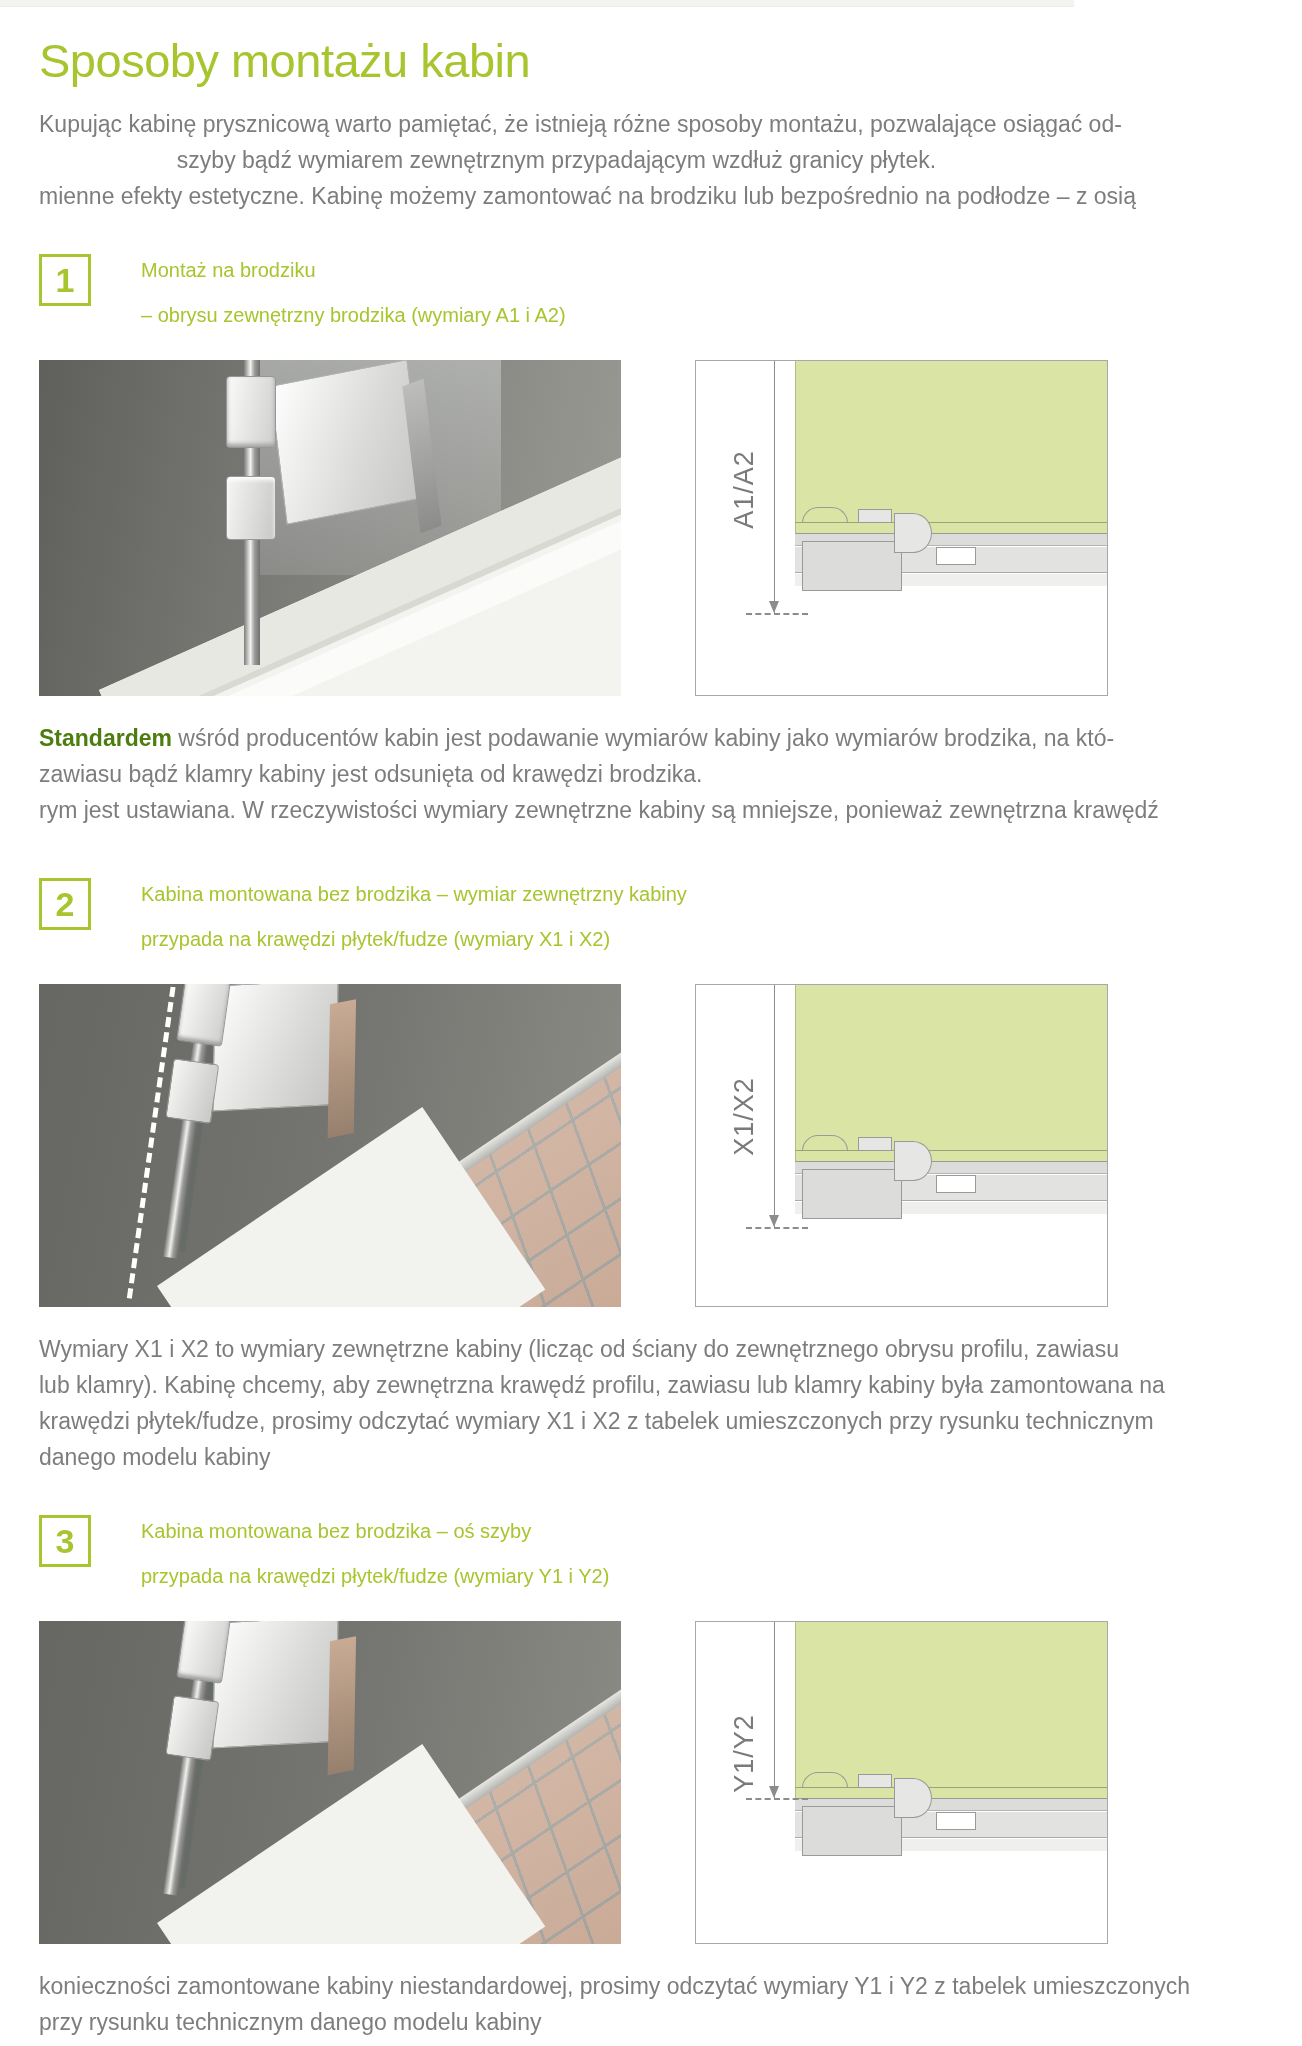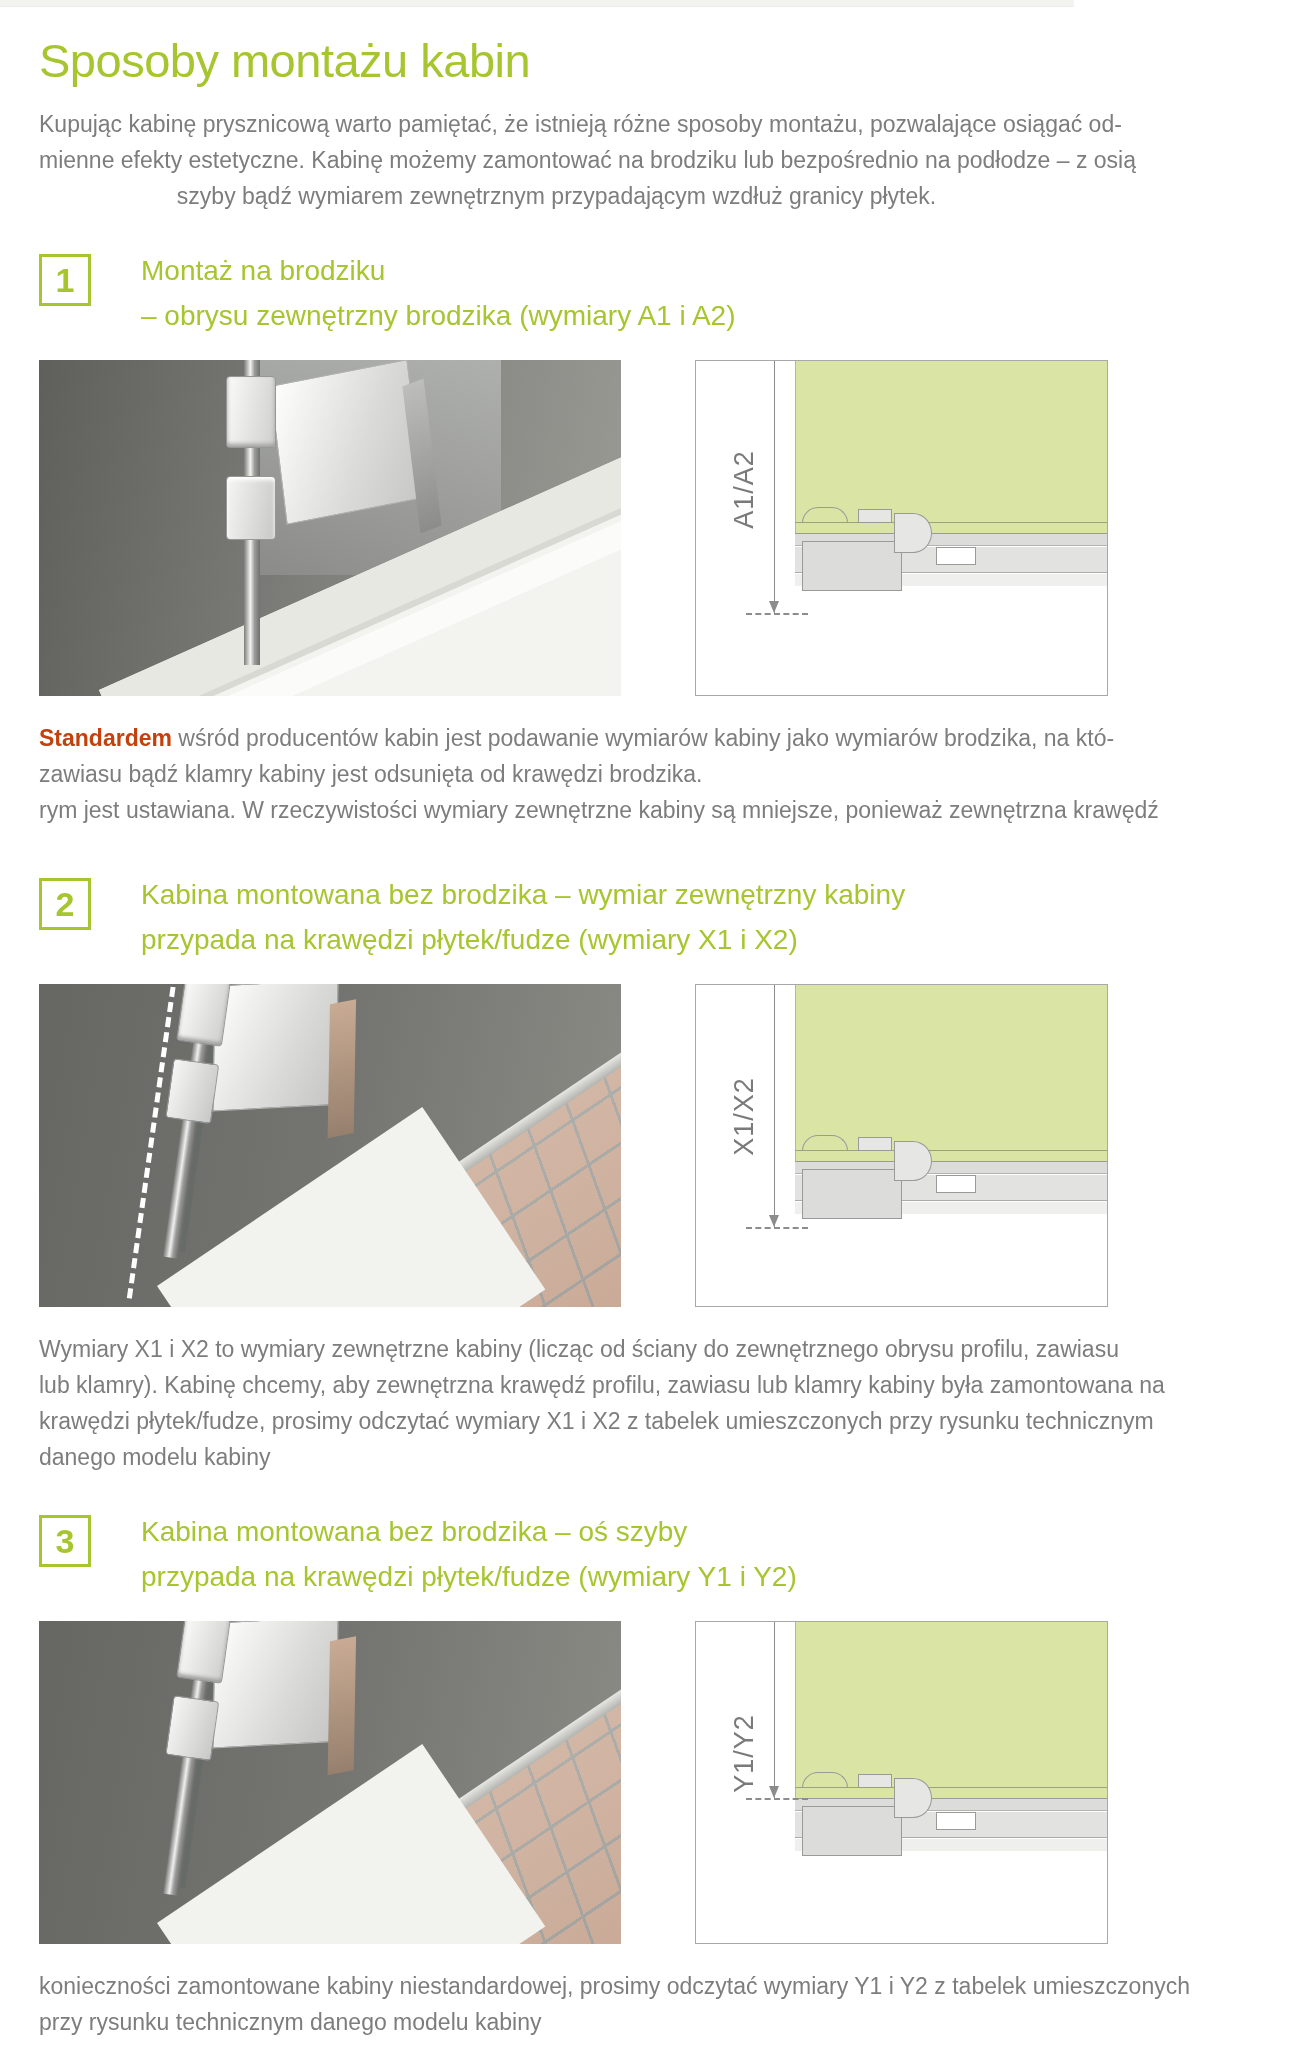--- a/index.html
+++ b/index.html
@@ -5,27 +5,27 @@
   html,body{margin:0;padding:0;background:#ffffff;}
   body{width:1302px;height:2046px;overflow:hidden;font-family:"Liberation Sans",sans-serif;}
   .page{position:relative;width:1074px;height:2046px;background:#fff;}
   .top-strip{height:6px;background:#f3f3f0;border-bottom:1px solid #ececea;}
   .content{padding:16px 0 0 39px;}
 
   .doc-title{font-size:47px;font-weight:400;color:#a6c52e;letter-spacing:-0.5px;margin:10px 0 0 0;}
 
   .para{margin:0;color:#7d7d7d;font-size:23px;line-height:36px;}
   .para .line{white-space:nowrap;}
-  .para .b{font-weight:bold;color:#c2410c;}
+  .para .b{font-weight:bold;color:#4d7c0f;}
   .intro{margin-top:18px;text-align:center;}
 
   .sec-head{display:flex;align-items:flex-start;margin-top:34px;}
   .num-box{width:46px;height:46px;border:3px solid #a6c52e;color:#a6c52e;font-size:34px;font-weight:bold;
            display:flex;align-items:center;justify-content:center;flex:0 0 auto;margin-top:6px;}
-  .sec-titles{margin-left:50px;color:#a6c52e;font-size:28px;line-height:45px;font-weight:400;}
+  .sec-titles{margin-left:50px;color:#a6c52e;font-size:20px;line-height:45px;font-weight:400;}
 
   .img-row{display:flex;margin-top:22px;}
   .photo{position:relative;width:582px;flex:0 0 auto;overflow:hidden;}
   .row1 .photo,.row1 .diagram{height:336px;}
   .row23 .photo,.row23 .diagram{height:323px;}
   .diagram{position:relative;width:413px;flex:0 0 auto;margin-left:74px;background:#fff;
            border:1px solid #a8a8a8;box-sizing:border-box;overflow:hidden;}
 
   
   .diagram *{position:absolute;box-sizing:border-box;}
@@ -100,22 +100,22 @@
 <body>
 
 <div class="page">
   <div class="top-strip"></div>
   <div class="content">
 
     <h1 class="doc-title">Sposoby montażu kabin</h1>
 
     <div class="para intro">
       <div class="line">Kupując kabinę prysznicową warto pamiętać, że istnieją różne sposoby montażu, pozwalające osiągać od-</div>
+      <div class="line">szyby bądź wymiarem zewnętrznym przypadającym wzdłuż granicy płytek.</div>
       <div class="line">mienne efekty estetyczne. Kabinę możemy zamontować na brodziku lub bezpośrednio na podłodze – z osią</div>
-      <div class="line">szyby bądź wymiarem zewnętrznym przypadającym wzdłuż granicy płytek.</div>
     </div>
 
     <section>
       <div class="sec-head">
         <div class="num-box">
           <span>1</span>
         </div>
         <div class="sec-titles">
           <div>Montaż na brodziku</div>
           <div>– obrysu zewnętrzny brodzika (wymiary A1 i A2)</div>

